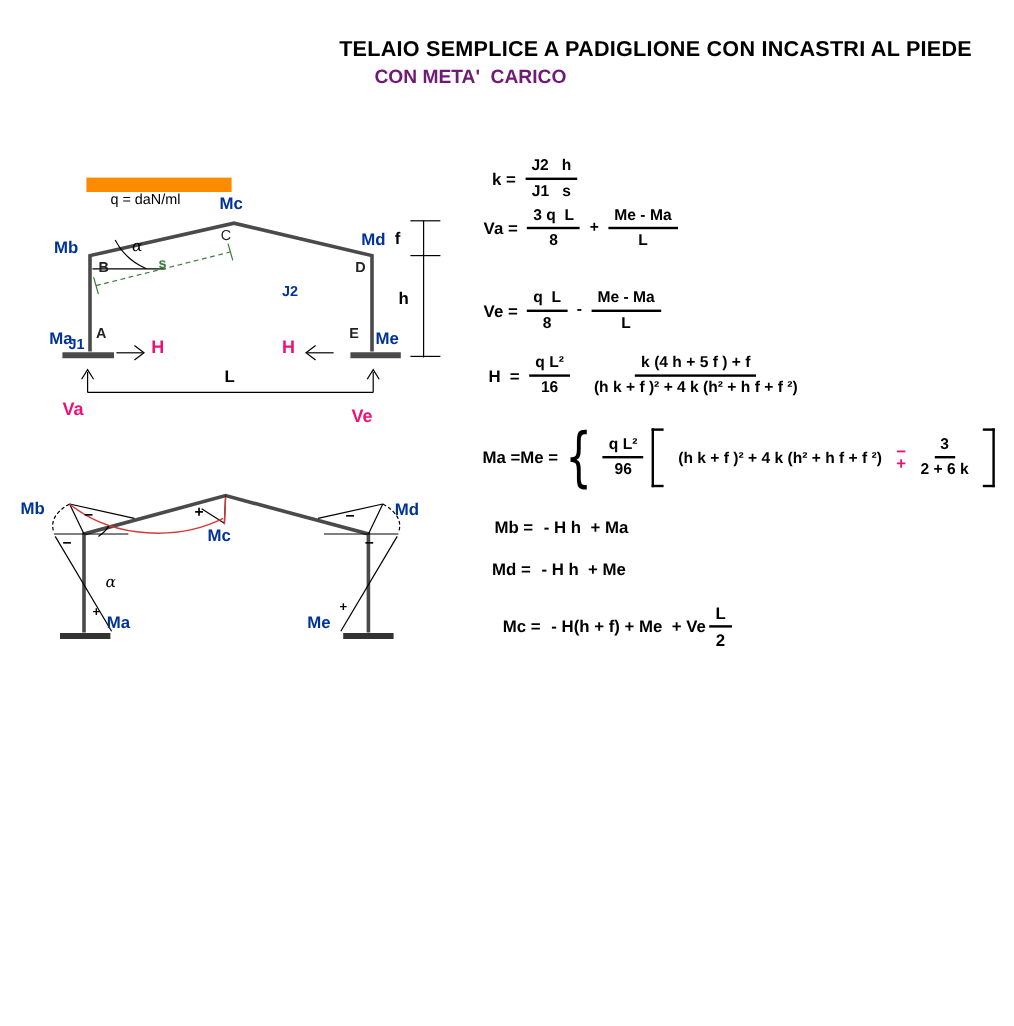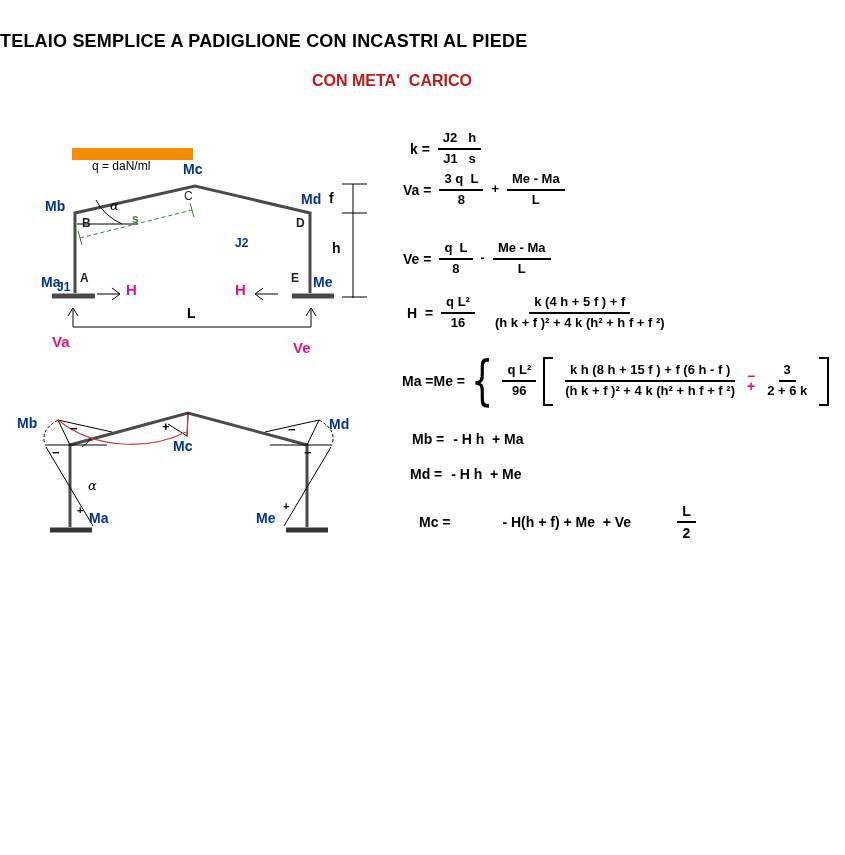--- a/index.html
+++ b/index.html
@@ -1,21 +1,21 @@
 <!DOCTYPE html>
 <html><head>
 <meta charset="utf-8">
 <style>
   html,body{margin:0;padding:0;background:#ffffff;}
   #page{position:relative;width:845px;height:855px;background:#ffffff;overflow:hidden;
         font-family:"Liberation Sans",sans-serif;}
-  .title1{position:absolute;left:0;top:31px;width:810px;text-align:left;
+  .title1{position:absolute;left:0;top:31px;width:810px;text-align:right;
           font-size:18px;font-weight:bold;color:#000;letter-spacing:0.2px;}
-  .title2{position:absolute;left:0;top:72px;width:784px;text-align:center;
-          font-size:16px;font-weight:bold;color:#b91c1c;white-space:pre;}
+  .title2{position:absolute;left:0;top:56px;width:784px;text-align:center;
+          font-size:16px;font-weight:bold;color:#701a75;white-space:pre;}
   svg{position:absolute;}
   .lbl{position:absolute;font-weight:bold;font-size:14px;color:#000;white-space:pre;line-height:1;}
   .navy{color:#003399;}
   .pink{color:#EE1077;font-size:15px;}
   .grn{color:#3a7d3a;font-size:12px;}
   .sm{font-size:12px;margin-top:36px;}
   .node{font-size:12px;color:#222;}
   .greek{font-family:"DejaVu Serif",serif;font-style:italic;font-weight:normal;font-size:13px;}
   .sign{font-size:13px;}
   .sign-sm{font-size:11px;}
@@ -204,21 +204,20 @@
       <span>Ma =</span>
       <span>Me =</span>
     </span>
     <span class="brace">{</span>
     <span class="frac">
       <span class="num">q L²</span>
       <span class="den">96</span>
     </span>
     <span class="sqb sqb-l"></span>
     <span class="frac">
-      <span class="num">k h (8 h + 15 f ) + f (6 h - f )</span>
       <span class="den">(h k + f )² + 4 k (h² + h f + f ²)</span>
     </span>
     <span class="mp">
       <span>−</span>
       <span>+</span>
     </span>
     <span class="frac">
       <span class="num">3</span>
       <span class="den">2 + 6 k</span>
     </span>
@@ -228,21 +227,21 @@
   <div class="formula" style="left:412px;top:431px;font-size:14px;">
     <span class="lhs">Mb =</span>
     <span> - H h  + Ma</span>
   </div>
 
   <div class="formula" style="left:410px;top:466px;font-size:14px;">
     <span class="lhs">Md =</span>
     <span> - H h  + Me</span>
   </div>
 
-  <div class="formula" style="left:419px;top:503px;font-size:14px;gap:43px;">
+  <div class="formula" style="left:419px;top:503px;font-size:14px;">
     <span class="lhs">Mc =</span>
     <span> - H(h + f) + Me  + Ve</span>
     <span class="frac">
       <span class="num">L</span>
       <span class="den">2</span>
     </span>
   </div>
 
 </div>
 

